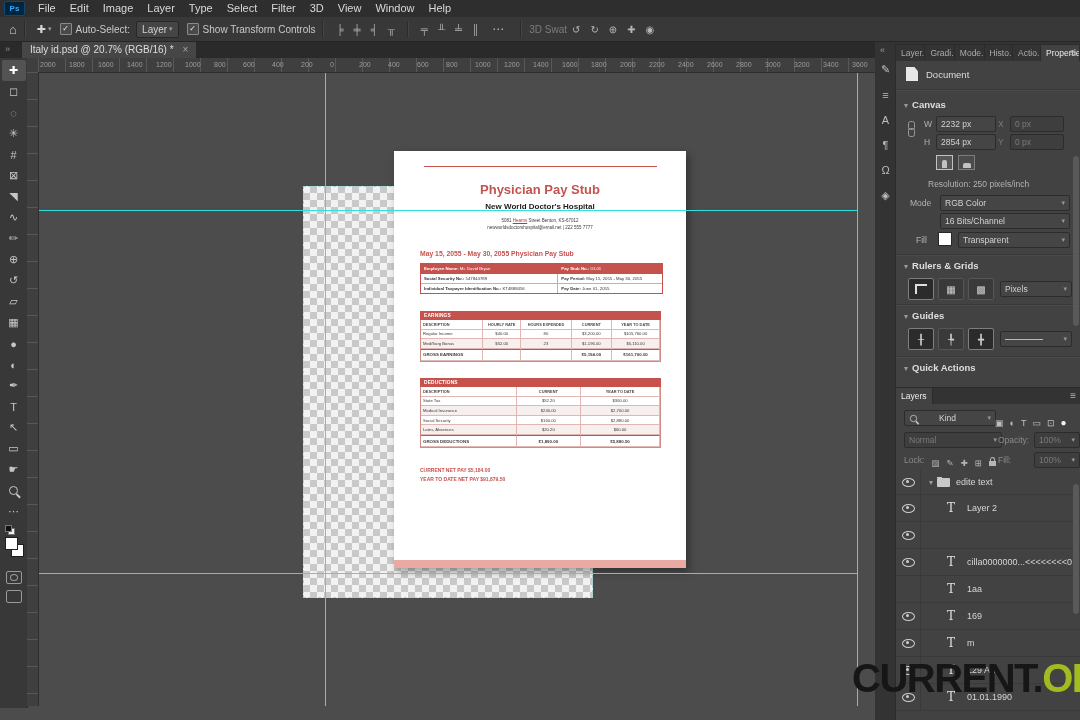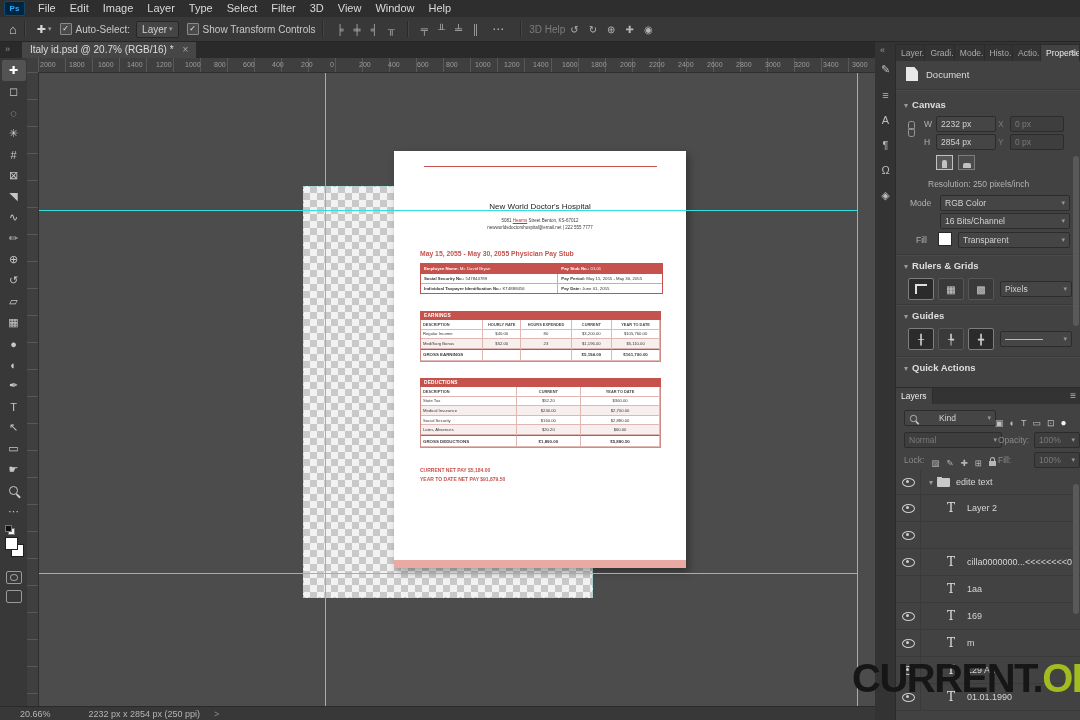--- a/index.html
+++ b/index.html
@@ -70,21 +70,21 @@
            outline:1px dashed #9fd8d8;outline-offset:-1px;}
   #page{position:absolute;left:356px;top:79px;width:292px;height:417px;background:#fff;
         box-shadow:3px 4px 8px rgba(0,0,0,.35);}
   .guide{position:absolute;background:#35dede;z-index:12;}
   .guide.v{width:1px;top:0;height:634px;}
   .guide.h{height:1px;left:0;width:819px;}
   
   #page *{white-space:nowrap;}
   #ps-topline{position:absolute;left:30px;right:29px;top:15px;height:1px;background:#c6534e;}
   #ps-title{position:absolute;top:31px;width:100%;text-align:center;font-size:13px;font-weight:bold;color:#c6534e;}
-  #ps-subtitle{position:absolute;top:51px;width:100%;text-align:center;font-size:8px;font-weight:normal;color:#1b1b1b;}
+  #ps-subtitle{position:absolute;top:51px;width:100%;text-align:center;font-size:8px;font-weight:bold;color:#1b1b1b;}
   #ps-addr1{position:absolute;top:67px;width:100%;text-align:center;font-size:4.5px;color:#3c3c3c;}
   #ps-addr1 u{color:#b43a35;}
   #ps-addr2{position:absolute;top:74px;width:100%;text-align:center;font-size:4.5px;color:#3c3c3c;}
   #ps-heading{position:absolute;top:99px;left:26px;font-size:6.8px;font-weight:bold;color:#c6534e;}
   .pay-section{position:absolute;left:26px;width:241px;}
   #emp-table{top:112px;border:1px solid #c5524d;}
   .emprow{display:grid;grid-template-columns:57% 43%;}
   .empcell{font-size:4.3px;padding:2px 3px;border-right:1px solid #d8a7a2;border-bottom:1px solid #d8a7a2;
            overflow:hidden;color:#333;}
   .emprow .empcell:last-child{border-right:none;}
@@ -209,21 +209,21 @@
       <span class="ob-caret">▾</span>
     </span>
     <span class="ob-check">✓</span>
     <span>Show Transform Controls</span>
     <span class="ob-sep"></span>
     <span id="align-icons"><span class="obicon">╞</span><span class="obicon">╪</span><span class="obicon">╡</span><span class="obicon">╥</span></span>
     <span class="ob-sep"></span>
     <span id="distribute-icons"><span class="obicon">╤</span><span class="obicon">╨</span><span class="obicon">╧</span><span class="obicon">║</span></span>
     <span class="ob-more">⋯</span>
     <span class="ob-sep"></span>
-    <span class="ob-dim">3D Help</span>
+    <span class="ob-dim">3D Swat</span>
     <span id="mode3d-icons"><span class="obicon">↺</span><span class="obicon">↻</span><span class="obicon">⊕</span><span class="obicon">✚</span><span class="obicon">◉</span></span>
   </div>
 
   <div id="tabbar">
     <span id="tab-collapse">»</span>
     <span id="doc-tab">
       <span>Italy id.psd @ 20.7% (RGB/16) *</span>
       <span id="tab-close">×</span>
     </span>
   </div>
@@ -297,20 +297,21 @@
       <span class="rlabel">3400</span>
       <span class="rlabel">3600</span>
     </div>
   <div id="ruler-left"></div>
 
   <div id="canvas">
     <div id="checker"></div>
 
     <div id="page">
       <div id="ps-topline"></div>
+      <div id="ps-title">Physician Pay Stub</div>
       <div id="ps-subtitle">New World Doctor's Hospital</div>
       <div id="ps-addr1"><span>5081 </span><u>Hearns</u><span> Street Benton, KS-67012</span></div>
       <div id="ps-addr2">newworldsdoctorshospital@email.net | 222 555 7777</div>
       <div id="ps-heading">May 15, 2055 - May 30, 2055 Physician Pay Stub</div>
 
       <div id="emp-table" class="pay-section">
           <div class="emprow emprow-hdr">
             <span class="empcell"><b>Employee Name: </b>Mr. David Bryan</span>
             <span class="empcell"><b>Pay Stub No.: </b>01.01</span>
           </div>
@@ -378,25 +379,20 @@
       <div id="ps-net2">YEAR TO DATE NET PAY $91,879.50</div>
       <div id="ps-footer"></div>
     </div>
 
     <div class="guide v" style="left:287px"></div>
     <div class="guide v" style="left:819px"></div>
     <div class="guide h" style="top:138px"></div>
     <div class="guide h" style="top:501px"></div>
   </div>
 
-  <div id="statusbar">
-    <span id="status-zoom">20.66%</span>
-    <span id="status-dims">2232 px x 2854 px (250 ppi)</span>
-    <span id="status-arrow">&gt;</span>
-  </div>
 
   <div id="rightstrip">
     <span id="strip-collapse">«</span>
     <div id="strip-icons">
         <span class="stripicon">✎</span>
         <span class="stripicon">≡</span>
         <span class="stripicon">A</span>
         <span class="stripicon">¶</span>
         <span class="stripicon">Ω</span>
         <span class="stripicon">◈</span>

